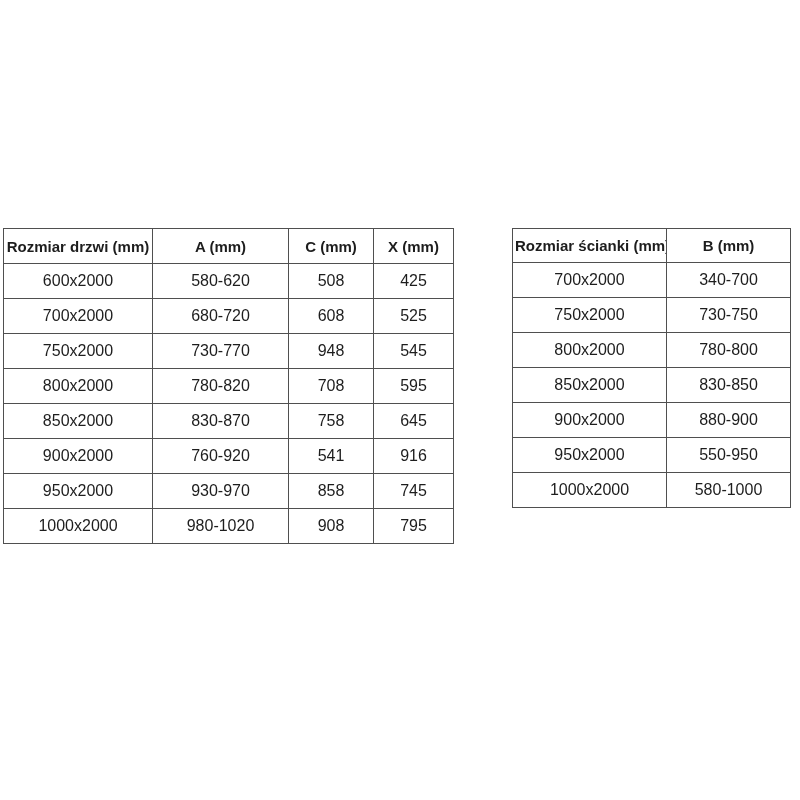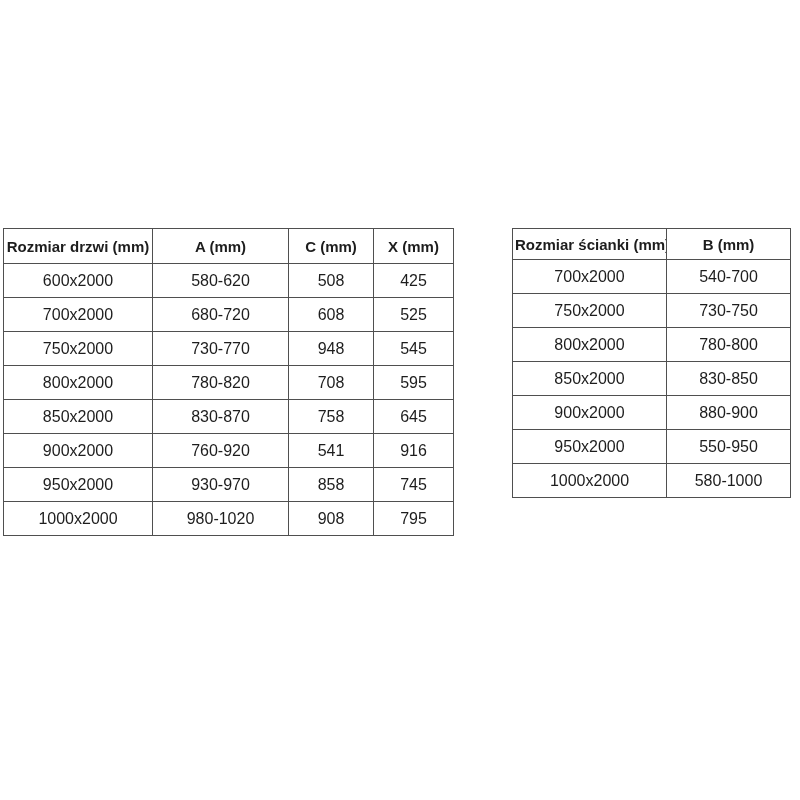--- a/index.html
+++ b/index.html
@@ -20,21 +20,21 @@
     border-collapse: collapse;
     table-layout: fixed;
     background: #ffffff;
   }
   table.spec th,
   table.spec td {
     border: 1px solid #4f4f4f;
     text-align: center;
     vertical-align: middle;
     color: #1d1d1d;
-    padding: 0 2px;
+    padding: 8px 2px;
     overflow: hidden;
     white-space: nowrap;
   }
   table.spec th {
     font-size: 15px;
     font-weight: bold;
   }
   table.spec td {
     font-size: 16px;
     font-weight: normal;
@@ -133,21 +133,21 @@
     </colgroup>
     <thead>
       <tr>
           <th>Rozmiar ścianki (mm)</th>
           <th>B (mm)</th>
         </tr>
     </thead>
     <tbody>
         <tr>
           <td>700x2000</td>
-          <td>540-700</td>
+          <td>340-700</td>
         </tr>
         <tr>
           <td>750x2000</td>
           <td>730-750</td>
         </tr>
         <tr>
           <td>800x2000</td>
           <td>780-800</td>
         </tr>
         <tr>

